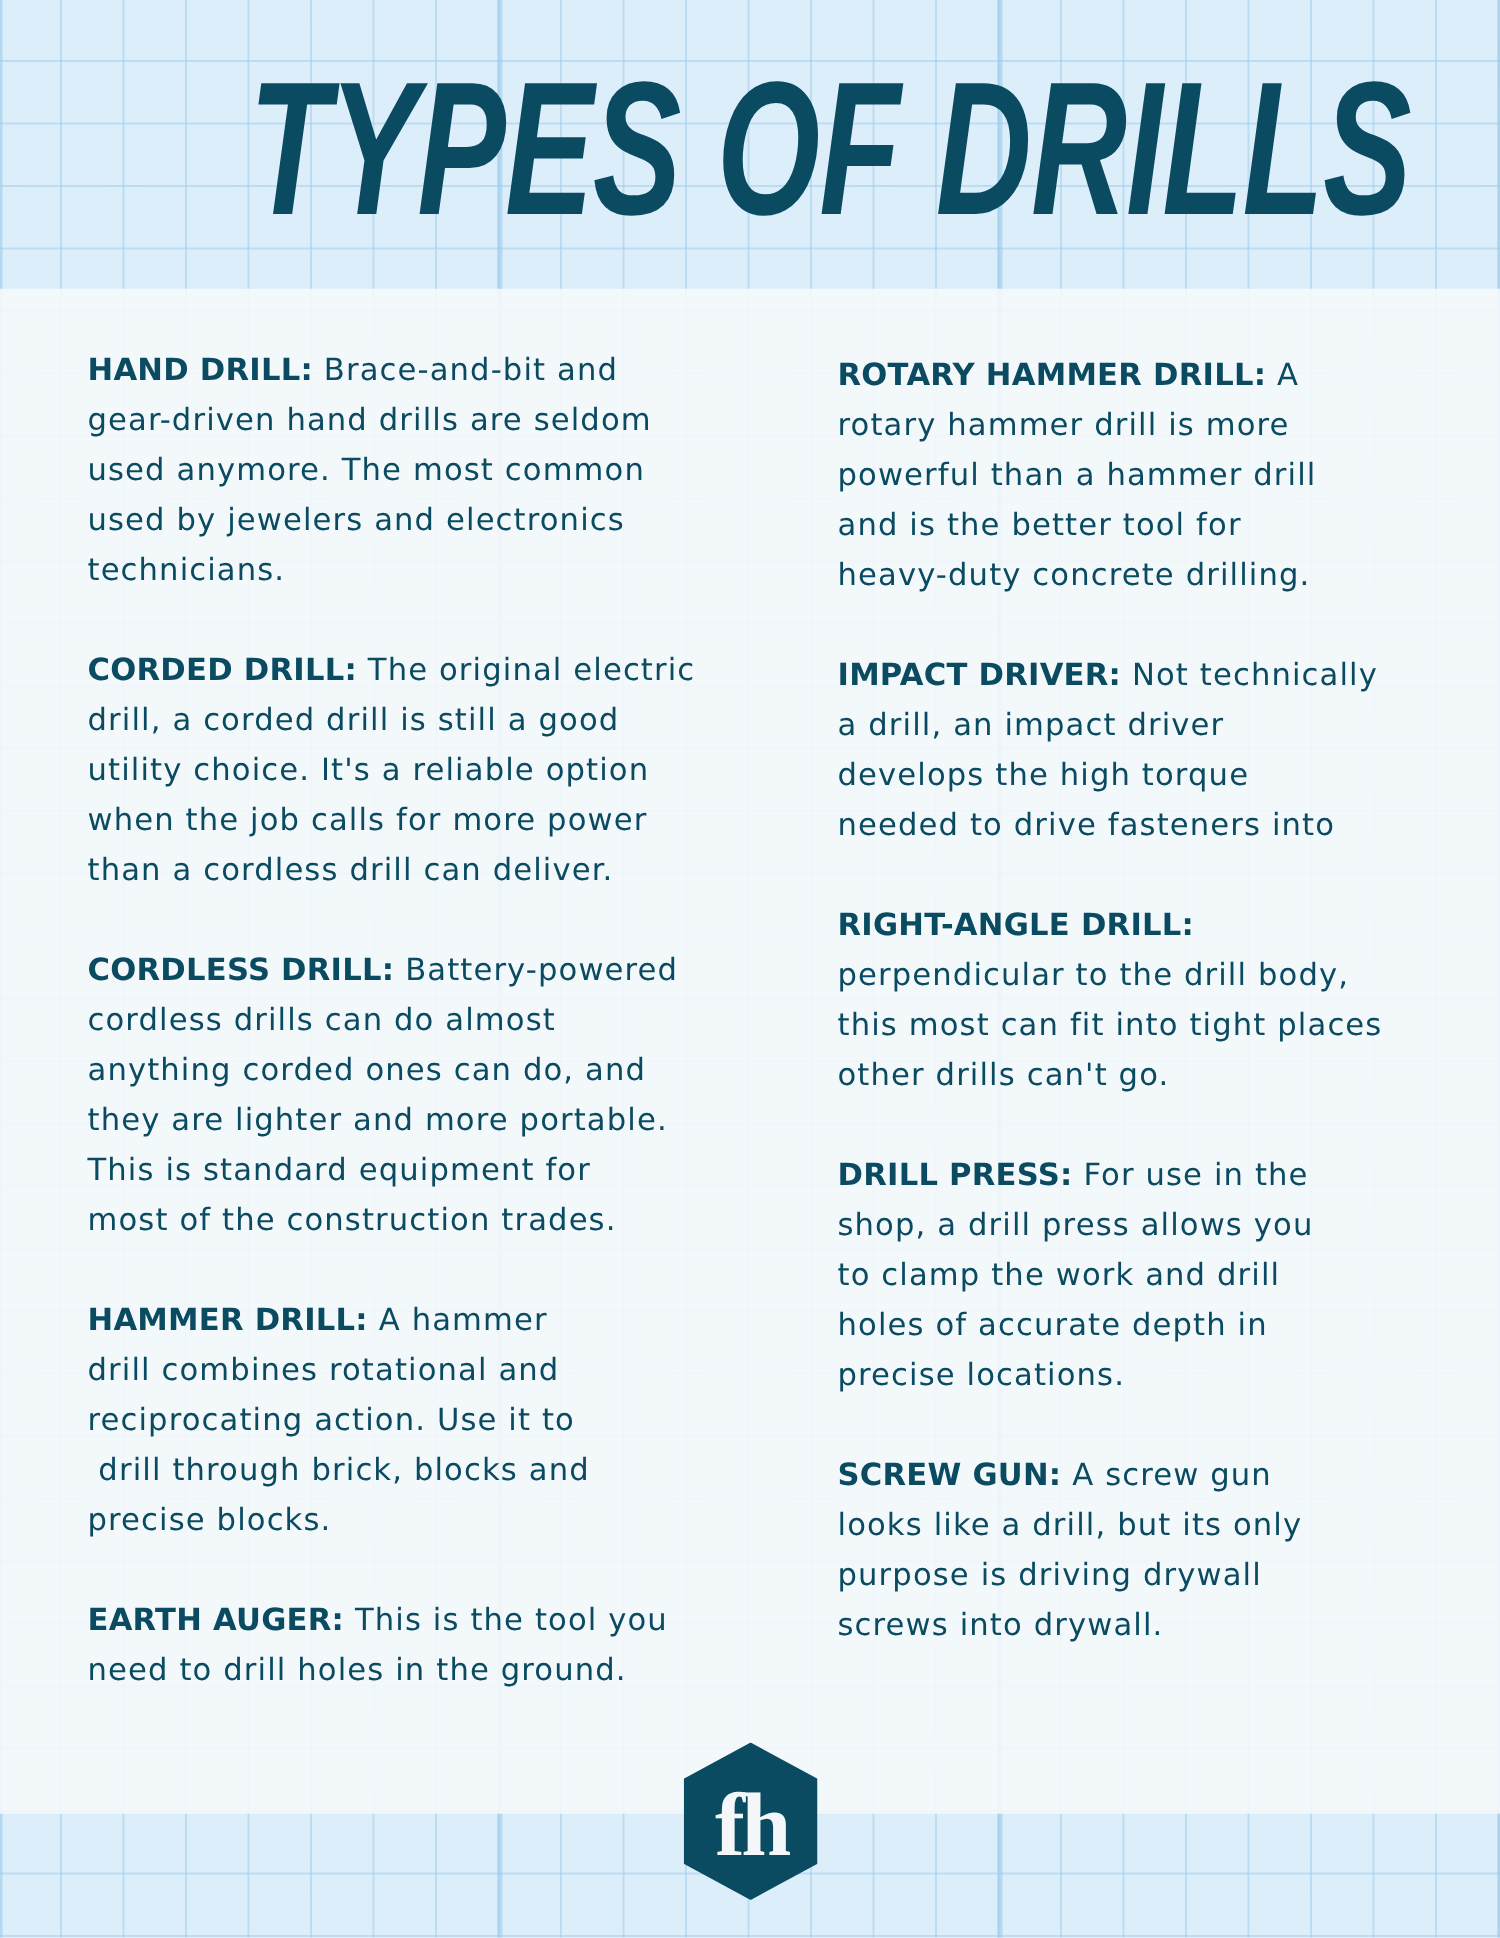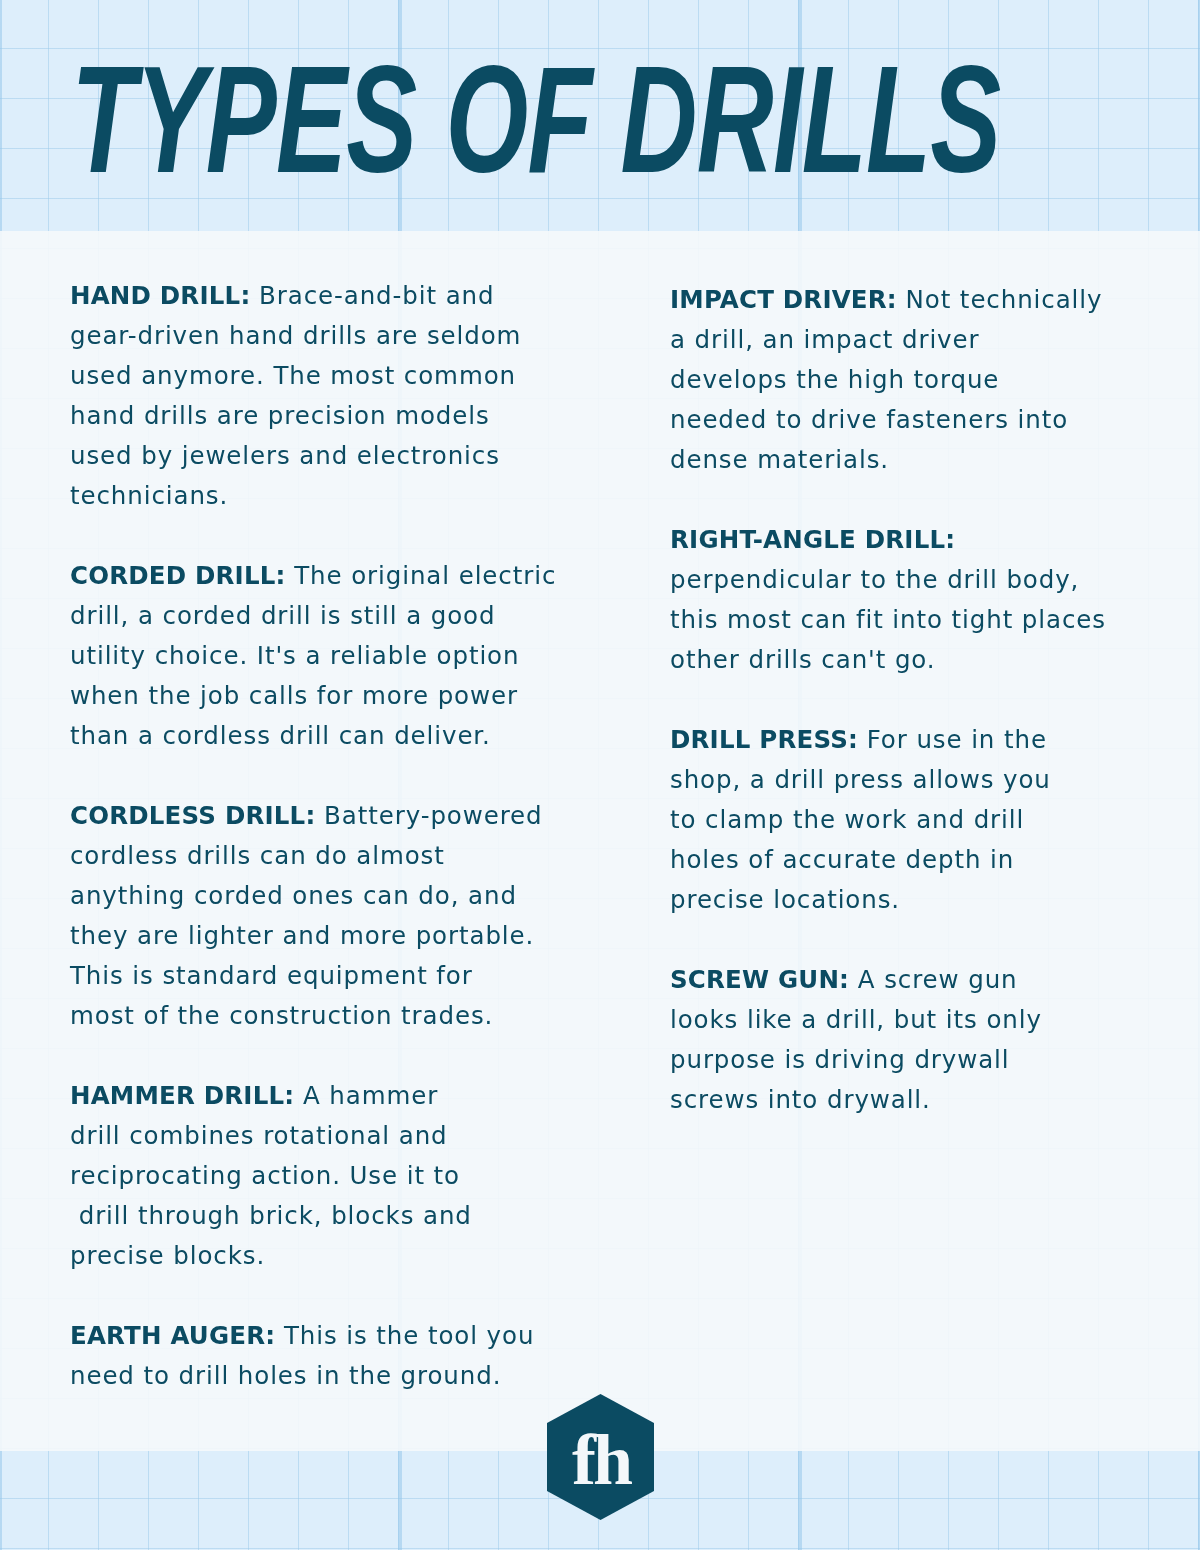--- a/index.html
+++ b/index.html
@@ -14,21 +14,21 @@
       linear-gradient(to right, rgba(160,205,235,0.55) 0, rgba(160,205,235,0.55) 1.5px, transparent 1.5px),
       linear-gradient(to bottom, rgba(160,205,235,0.55) 0, rgba(160,205,235,0.55) 1.5px, transparent 1.5px);
     background-size: 400px 100%, 50px 50px, 50px 50px;
     background-position: -2px 0, 48px 0, 0 48px;
     font-family: "DejaVu Sans", sans-serif;
   }
   .title-wrap {
     position: absolute;
     left: 0; top: 0;
     width: 1200px; height: 231px;
-    display: flex; align-items: center; justify-content: flex-end;
+    display: flex; align-items: center; justify-content: flex-start;
   }
   .title {
     font-family: "Liberation Sans", sans-serif;
     font-weight: bold;
     font-style: italic;
     font-size: 152px;
     line-height: 1;
     color: #0b4b62;
     letter-spacing: -1px;
     white-space: nowrap;
@@ -75,21 +75,20 @@
   <div class="title">TYPES OF DRILLS</div>
 </div>
 
 <div class="panel">
 
   <div class="col left">
     <div class="entry">
       <span class="line"><span class="term">HAND DRILL:</span><span> Brace-and-bit and</span></span>
       <span class="line">gear-driven hand drills are seldom</span>
       <span class="line">used anymore. The most common</span>
-      <span class="line">hand drills are precision models</span>
       <span class="line">used by jewelers and electronics</span>
       <span class="line">technicians.</span>
     </div>
 
     <div class="entry">
       <span class="line"><span class="term">CORDED DRILL:</span><span> The original electric</span></span>
       <span class="line">drill, a corded drill is still a good</span>
       <span class="line">utility choice. It's a reliable option</span>
       <span class="line">when the job calls for more power</span>
       <span class="line">than a cordless drill can deliver.</span>
@@ -112,27 +111,33 @@
       <span class="line">precise blocks.</span>
     </div>
 
     <div class="entry">
       <span class="line"><span class="term">EARTH AUGER:</span><span> This is the tool you</span></span>
       <span class="line">need to drill holes in the ground.</span>
     </div>
   </div>
 
   <div class="col right">
+    <div class="entry">
+      <span class="line"><span class="term">ROTARY HAMMER DRILL:</span><span> A</span></span>
+      <span class="line">rotary hammer drill is more</span>
+      <span class="line">powerful than a hammer drill</span>
+      <span class="line">and is the better tool for</span>
+      <span class="line">heavy-duty concrete drilling.</span>
+    </div>
 
     <div class="entry">
       <span class="line"><span class="term">IMPACT DRIVER:</span><span> Not technically</span></span>
       <span class="line">a drill, an impact driver</span>
       <span class="line">develops the high torque</span>
       <span class="line">needed to drive fasteners into</span>
-      <span class="line">dense materials.</span>
     </div>
 
     <div class="entry">
       <span class="line"><span class="term">RIGHT-ANGLE DRILL:</span><span></span></span>
       <span class="line">perpendicular to the drill body,</span>
       <span class="line">this most can fit into tight places</span>
       <span class="line">other drills can't go.</span>
     </div>
 
     <div class="entry">

